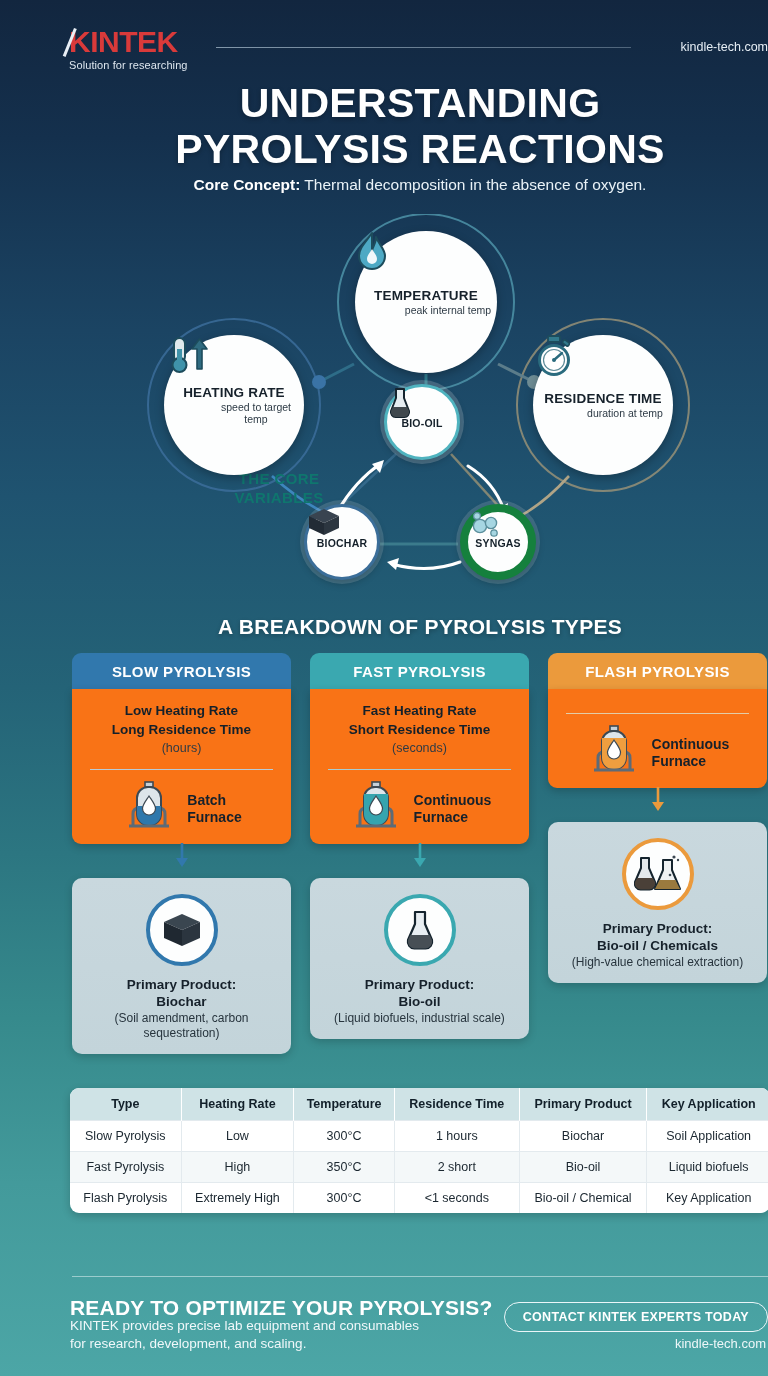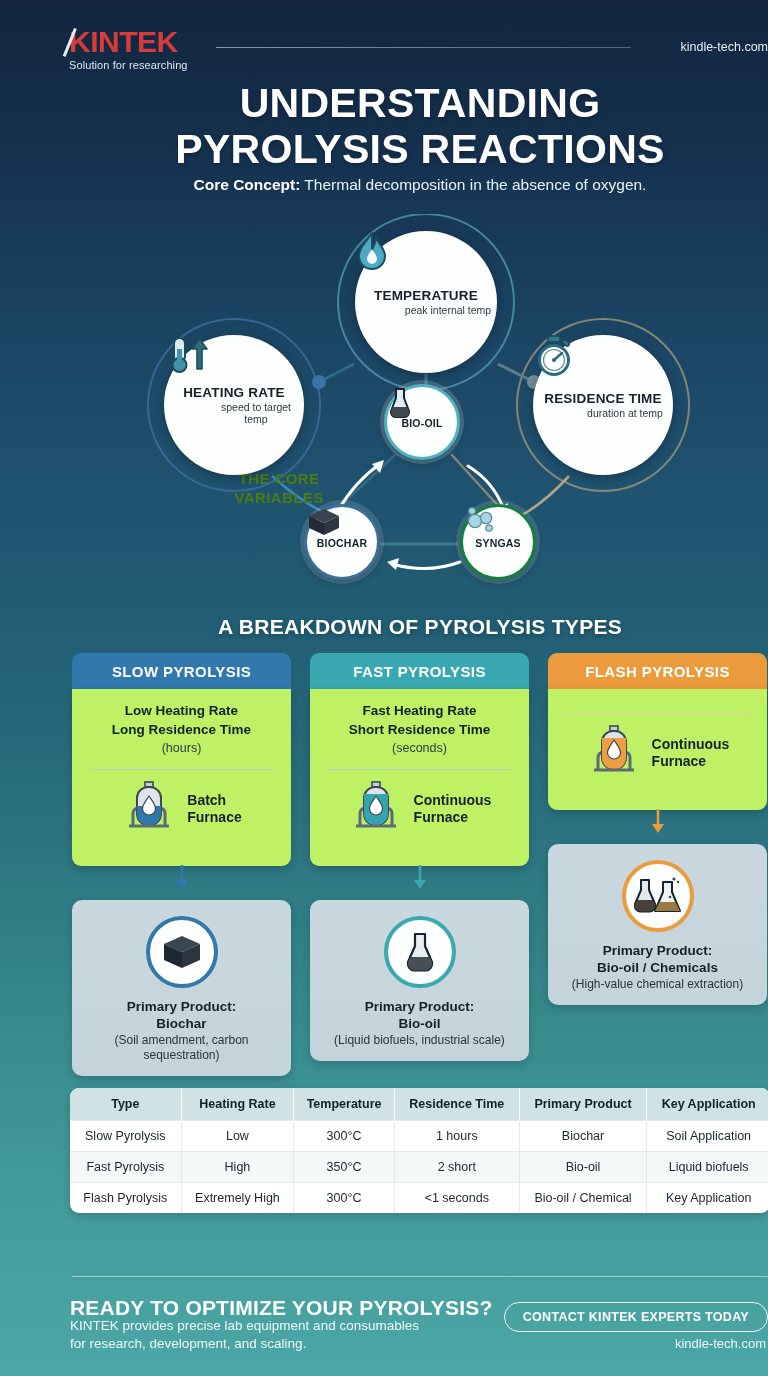--- a/index.html
+++ b/index.html
@@ -65,43 +65,43 @@
   #node-heating { left:128px; top:121px; width:140px; height:140px;
       box-shadow:0 3px 10px rgba(0,0,0,.28); }
   #node-residence { left:497px; top:121px; width:140px; height:140px;
       box-shadow:0 3px 10px rgba(0,0,0,.28); }
 
   #node-biooil { left:348px; top:170px; width:76px; height:76px;
       border:3px solid #4fb3bf; box-shadow:0 0 0 4px rgba(255,255,255,.18),0 3px 8px rgba(0,0,0,.3); }
   #node-biochar { left:268px; top:290px; width:76px; height:76px;
       border:3px solid #3b6e99; box-shadow:0 0 0 4px rgba(255,255,255,.14),0 3px 8px rgba(0,0,0,.3); }
   #node-syngas { left:424px; top:290px; width:76px; height:76px;
-      border:3px solid #15803d; box-shadow:0 0 0 4px rgba(255,255,255,.14),0 3px 8px rgba(0,0,0,.3); }
+      border:8px solid #15803d; box-shadow:0 0 0 4px rgba(255,255,255,.14),0 3px 8px rgba(0,0,0,.3); }
   .node.small .nlabel { font-size:10.5px; font-weight:bold; color:#14202a; margin-top:2px; }
 
   .corevars { position:absolute; left:178px; top:255px; width:130px;
       text-align:center; font-size:15px; font-weight:bold; line-height:19px;
-      color:#4d7c0f; letter-spacing:.4px; }
+      color:#0f766e; letter-spacing:.4px; }
   .ptriangle { position:absolute; left:330px; top:475px; width:112px;
       text-align:center; font-size:13px; font-weight:bold; line-height:15.5px;
       color:#ffffff; letter-spacing:.4px; }
 
   
   .sec-title { position:absolute; top:615px; left:0; width:768px; text-align:center;
       font-size:21px; font-weight:bold; color:#fff; letter-spacing:.3px;
       text-shadow:0 2px 4px rgba(0,0,0,.25); }
 
   .cards { position:absolute; top:653px; left:36px; width:696px;
            display:flex; gap:19px; }
   .card { width:219px; display:flex; flex-direction:column; }
   .card-head { height:36px; border-radius:9px 9px 0 0; display:flex;
       align-items:center; justify-content:center; font-size:15px;
       font-weight:bold; color:#fff; letter-spacing:.4px; }
-  .card-white { background:#bef264; border-radius:0 0 9px 9px;
-      padding:13px 12px 28px; box-shadow:0 3px 8px rgba(0,0,0,.2); }
+  .card-white { background:#f97316; border-radius:0 0 9px 9px;
+      padding:13px 12px 6px; box-shadow:0 3px 8px rgba(0,0,0,.2); }
   .spec { text-align:center; font-size:13.5px; font-weight:bold;
       color:#14202a; line-height:18.5px; }
   .spec .paren { font-weight:normal; font-size:12.5px; color:#2f3b45; }
   .divider { height:1px; margin:11px 6px 10px; }
   .furnace-row { display:flex; align-items:center; justify-content:center; gap:10px; }
   .furnace-label { font-size:14px; font-weight:bold; color:#16212b;
       line-height:17px; text-align:left; }
 
   .card-bottom { margin-top:10px; border-radius:10px; padding:12px 10px 13px;
       background:linear-gradient(180deg,#c9d8de,#c3d4da);

